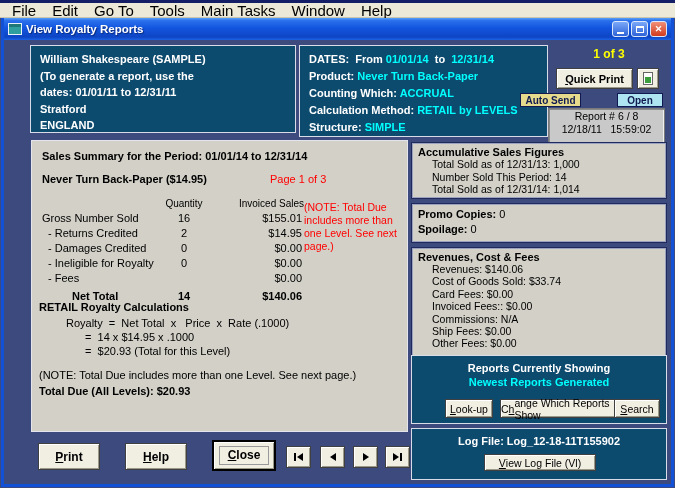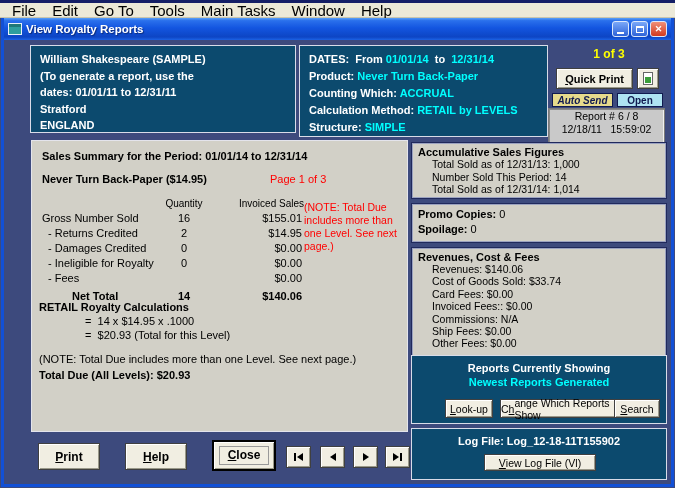--- a/index.html
+++ b/index.html
@@ -36,21 +36,21 @@
   .details .val { color:#00FFFF; }
 
   
   .page-indicator { position:absolute; left:546px; top:7px; width:118px; text-align:center; color:#FFFF00; font-weight:bold; font-size:12px; }
   .btn { background:#F1EEE2; border:1px solid #404040; box-shadow:inset 1px 1px 0 #FFFFFF, inset -1px -1px 0 #9A998A; color:#000; display:flex; align-items:center; justify-content:center; cursor:default; }
   .quickprint { position:absolute; left:552px; top:28px; width:77px; height:21px; font-weight:bold; font-size:11px; }
   .docbtn { position:absolute; left:633px; top:28px; width:22px; height:21px; }
   .docicon { width:10px; height:13px; background:#fff; border:1px solid #666; position:relative; }
   .docicon::after { content:""; position:absolute; left:1px; bottom:1px; width:6px; height:6px; background:#3A9E3A; }
   .smallbtn { position:absolute; height:14px; font-size:10px; font-weight:bold; color:#101A50; border:1px solid #101A50; display:flex; align-items:center; justify-content:center; }
-  .autosend { left:548px; top:53px; width:61px; background:#E6DA8C;font-style:italic; }
+  .autosend { left:516px; top:53px; width:61px; background:#E6DA8C; }
   .openbtn { left:613px; top:53px; width:46px; background:#AEE3F2; }
   .reportbox { position:absolute; left:544px; top:68px; width:117px; height:40px; background:#C9C9C9; border:1px solid #7A7A7A; box-shadow:inset 1px 1px 0 #8A8A8A, inset -1px -1px 0 #EFEFEF; color:#000; font-size:10.5px; text-align:center; padding-top:1px; }
   .reportbox div { line-height:12.5px; white-space:pre; }
 
   
   .graypanel { background:#D2D0C7; border:1px solid #20295C; box-shadow:0 0 0 1px #9BA2C0 inset; color:#000; position:absolute; }
   .mainpanel { left:27px; top:100px; width:377px; height:292px; border:1px solid #E4E4EC; box-shadow:none; }
   .sumtitle { position:absolute; left:10px; top:9px; font-weight:bold; }
   .prodline { position:absolute; left:10px; top:32px; font-weight:bold; }
   .pagelabel { position:absolute; left:238px; top:32px; font-weight:normal; color:#FF0000; }
@@ -218,20 +218,21 @@
           <span class="lbl">Net Total</span>
           <span class="qty">14</span>
           <span class="inv">$140.06</span>
         </div>
       </div>
 
       <div class="sidenote">(NOTE: Total Due includes more than one Level.  See next page.)</div>
 
       <div class="calc">
         <div class="ctitle">RETAIL Royalty Calculations</div>
+        <div class="c1">Royalty  =  Net Total  x   Price  x  Rate (.1000)</div>
         <div class="c2">=  14 x $14.95 x .1000</div>
         <div class="c3">=  $20.93 (Total for this Level)</div>
         <div class="cnote">(NOTE: Total Due includes more than one Level.  See next page.)</div>
         <div class="ctotal">Total Due (All Levels): $20.93</div>
       </div>
     </div>
 
     <div class="graypanel rpanel accum">
       <div class="ptitle">Accumulative Sales Figures</div>
       <div class="pline">Total Sold as of 12/31/13: 1,000</div>

